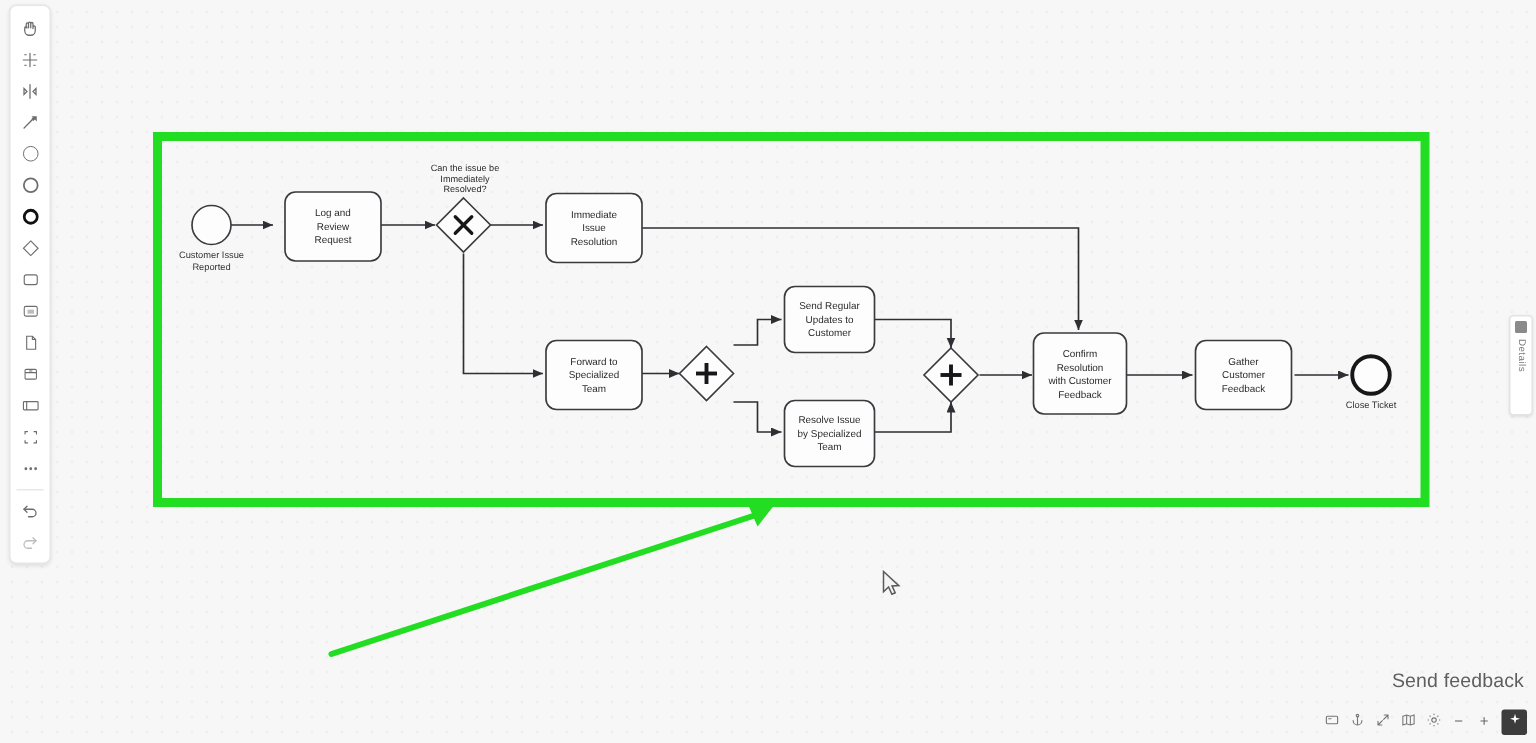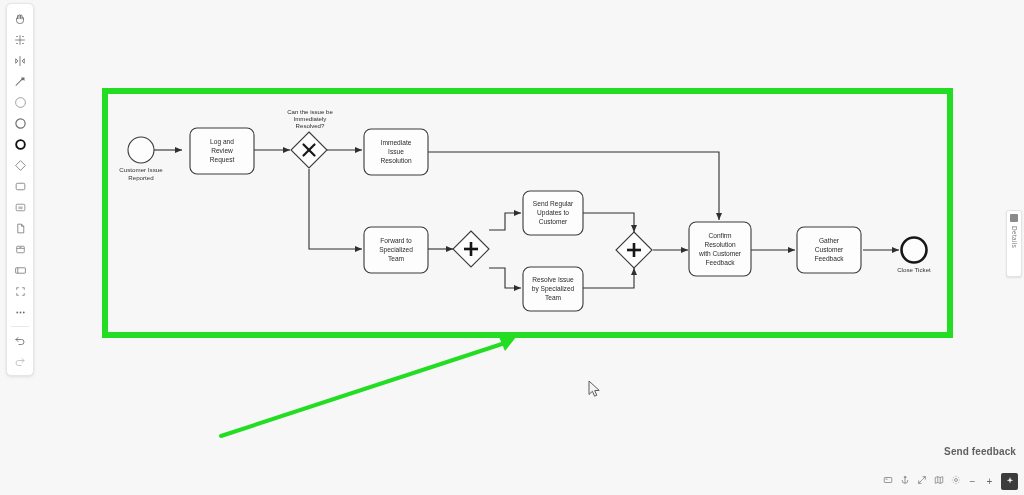--- a/index.html
+++ b/index.html
@@ -43,22 +43,22 @@
     display:flex;flex-direction:column;align-items:center;justify-content:flex-start;
     padding-top:3px;z-index:40;
   }
   #details-tab .dt-icon{width:8px;height:8px;background:#8a8a8a;border-radius:1px;margin-bottom:4px;}
   #details-tab .dt-label{
     writing-mode:vertical-rl;text-orientation:mixed;
     font-size:6.5px;color:#7a7a7a;letter-spacing:.3px;
   }
   
   #send-feedback{
-    position:absolute;right:8px;top:446px;font-size:10px;color:#5f5f5f;
-    cursor:pointer;z-index:40;letter-spacing:.1px;font-weight:bold;
+    position:absolute;right:8px;top:446px;font-size:13px;color:#5f5f5f;
+    cursor:pointer;z-index:40;letter-spacing:.1px;
   }
   #bottom-bar{
     position:absolute;right:6px;top:472px;height:18px;
     display:flex;align-items:center;gap:0px;z-index:40;
   }
   #bottom-bar .bb{
     width:17px;height:17px;display:flex;align-items:center;justify-content:center;
     color:#777;cursor:pointer;font-size:9px;
   }
   #bottom-bar .bb.zoomtxt{font-size:10px;color:#6a6a6a;}

